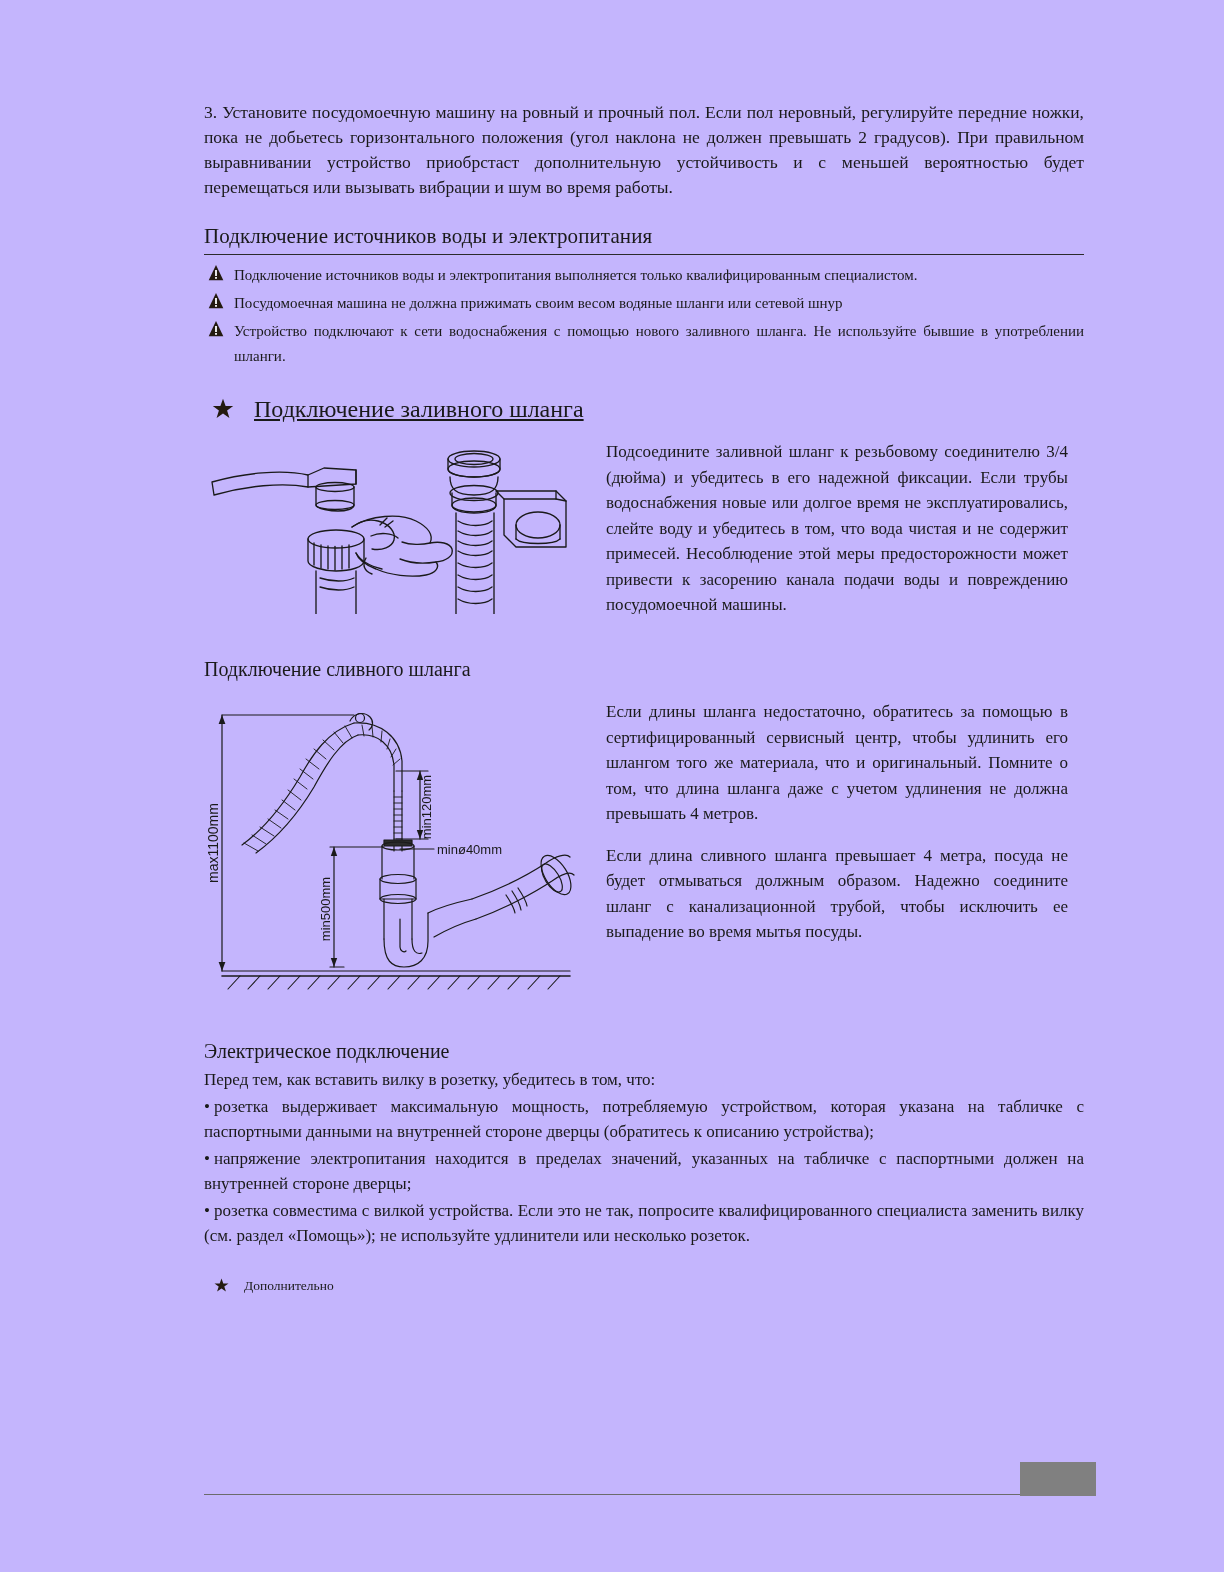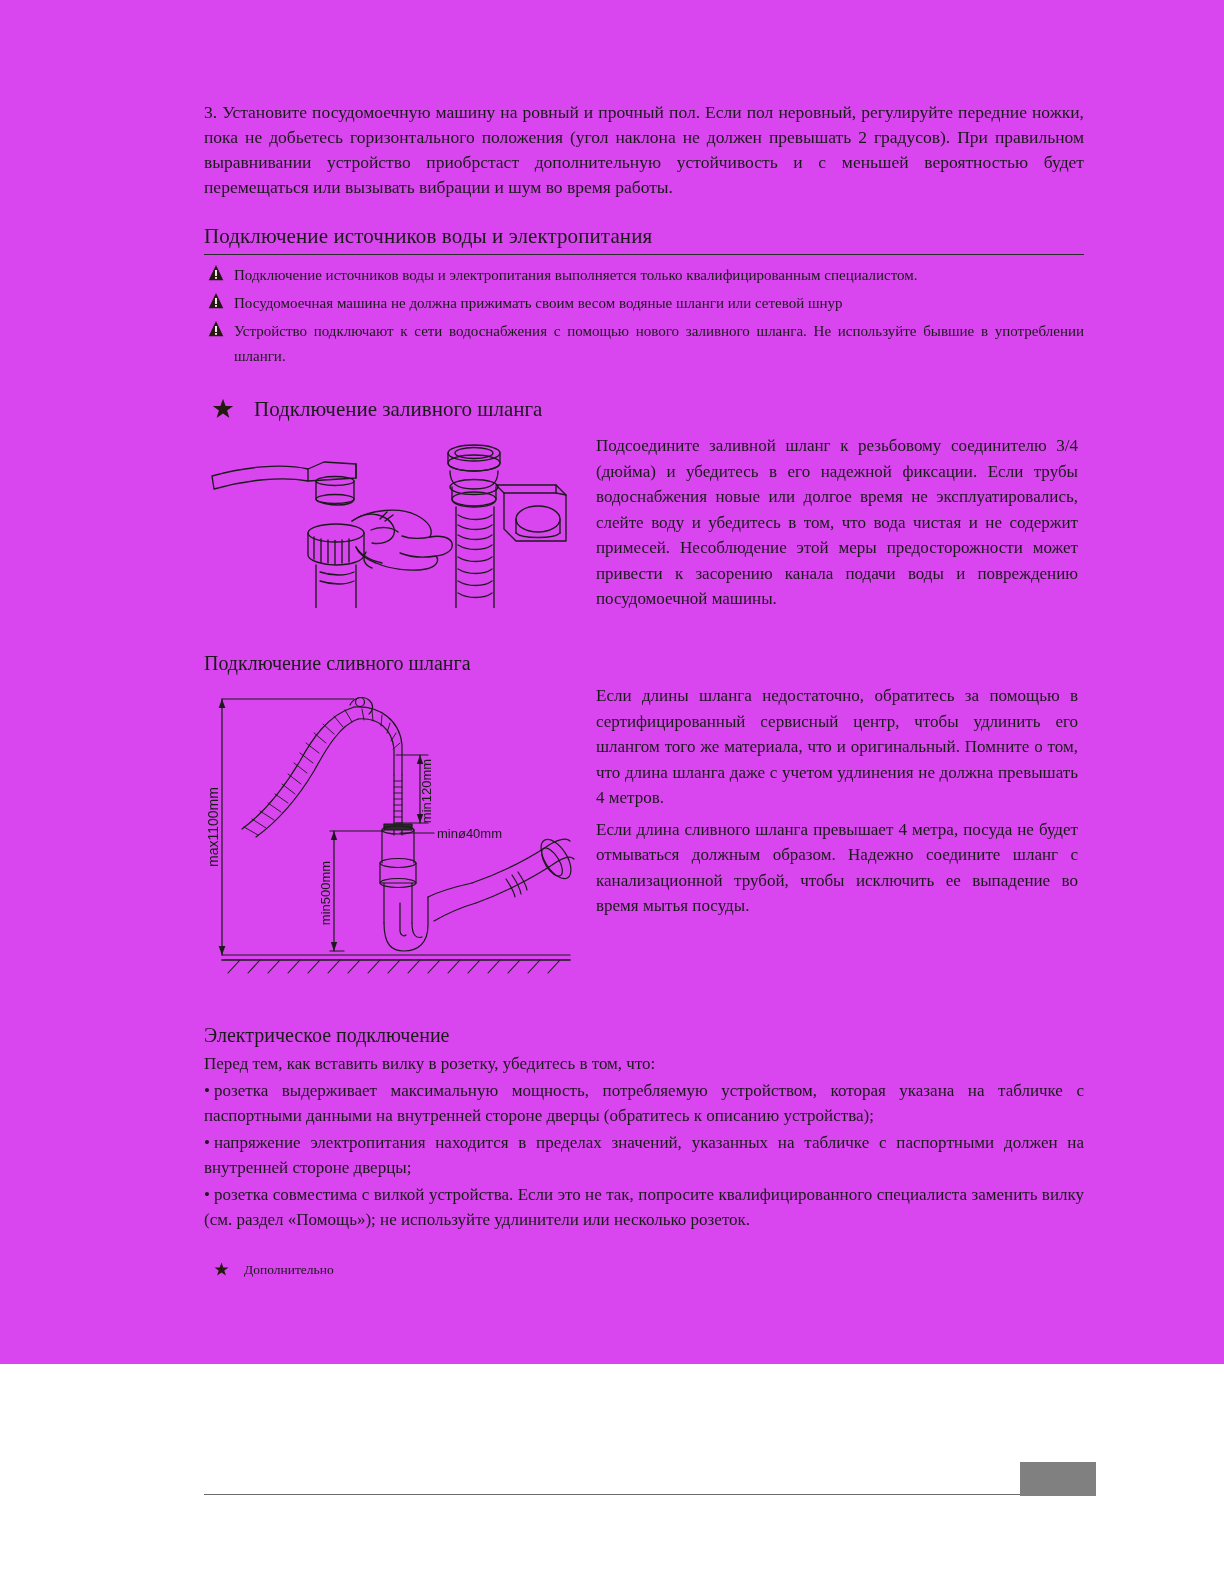--- a/index.html
+++ b/index.html
@@ -13,22 +13,22 @@
     position: relative;
     font-family: "Liberation Serif", "DejaVu Serif", serif;
     color: #1a1a1a;
     overflow: hidden;
   }
 
   .page {
     position: absolute;
     left: 0; top: 0;
     width: 1224px;
-    height: 1364px;
-    background: #d946ef;
+    height: 1572px;
+    background: #c4b5fd;
   }
 
   .content {
     position: absolute;
     left: 204px;
     top: 100px;
     width: 880px;
   }
 
   
@@ -71,23 +71,24 @@
     width: 16px;
     height: 18px;
     display: inline-block;
   }
   .warn-icon svg { display: block; }
 
   
   .star-head {
     position: relative;
     padding-left: 50px;
-    font-size: 21px;
+    font-size: 24px;
     line-height: 28px;
     margin: 26px 0 10px 0;
+    text-decoration: underline;
   }
   .star-icon {
     position: absolute;
     left: 8px;
     top: 3px;
     width: 22px;
     height: 22px;
   }
   .star-icon svg { display: block; }
 
@@ -107,21 +108,21 @@
     left: 0;
     top: 0;
   }
   .text-col {
     margin-left: 386px;
     width: 494px;
     font-size: 17px;
     line-height: 25.5px;
     text-align: justify;
   }
-  .text-col p { margin: 6px; }
+  .text-col p { margin: 16px; }
 
   
   .elec-head {
     font-size: 20px;
     line-height: 28px;
     margin: 0 0 2px 0;
   }
   .bullet-line {
     font-size: 17px;
     line-height: 25px;

